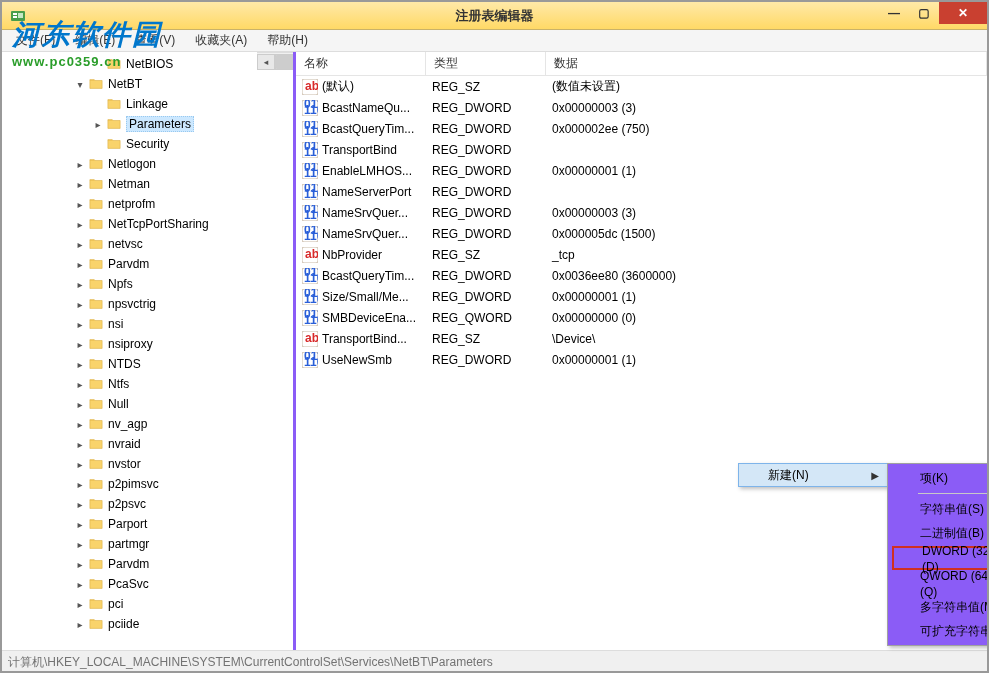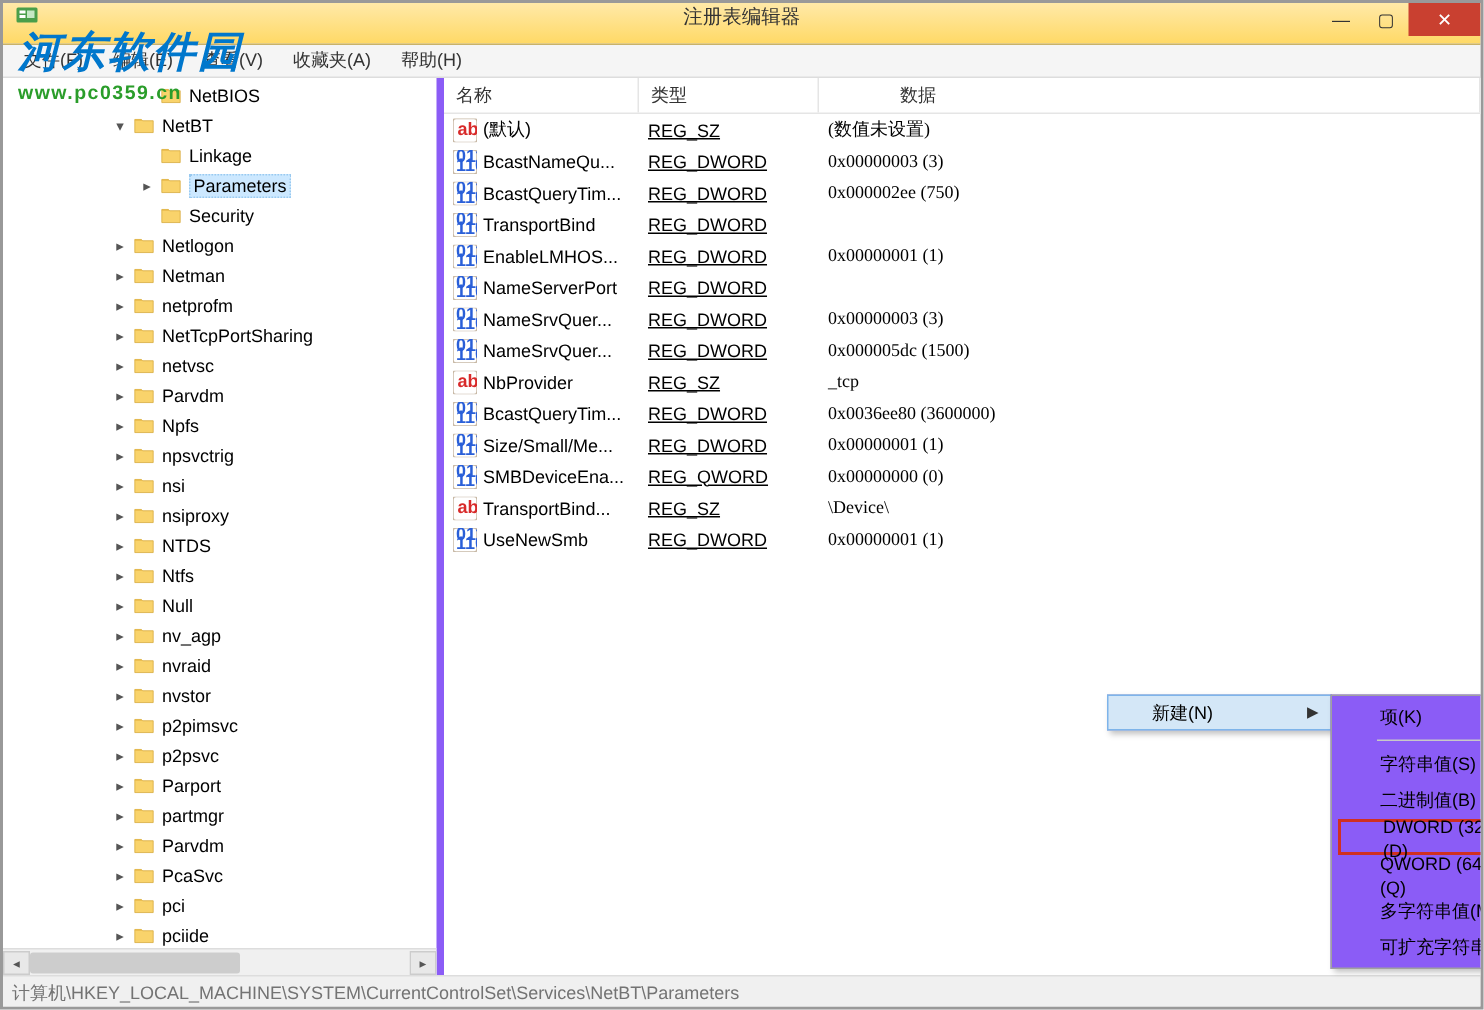--- a/index.html
+++ b/index.html
@@ -1,56 +1,56 @@
 <!DOCTYPE html>
 <html><head>
 <meta charset="utf-8">
 <style>
 * { margin: 0; padding: 0; box-sizing: border-box; font-family: "Microsoft YaHei", "Segoe UI", sans-serif; font-size: 12px; }
 body { background: #f0f0f0; width: 989px; height: 673px; position: relative; overflow: hidden; border: 2px solid #999; }
 
-.titlebar { height: 28px; background: linear-gradient(#ffe9a8, #ffd966); display: flex; align-items: flex-start; position: relative; border-bottom: 1px solid #c9b269; }
+.titlebar { height: 28px; background: linear-gradient(#ffe9a8, #ffd966); display: flex; align-items: center; position: relative; border-bottom: 1px solid #c9b269; font-weight: bold; }
 .titlebar-title { position: absolute; left: 50%; transform: translateX(-50%); color: #333; font-size: 13px; }
 .titlebar-icon { width: 16px; height: 16px; margin-left: 8px; }
 .win-buttons { position: absolute; right: 0; top: 0; display: flex; height: 22px; }
 .win-btn { width: 30px; height: 22px; display: flex; align-items: center; justify-content: center; color: #333; font-size: 12px; }
 .win-btn.close { width: 48px; background: #c94030; color: #fff; }
 
 .menubar { height: 22px; background: #f5f5f5; display: flex; align-items: center; padding-left: 6px; border-bottom: 1px solid #ddd; gap: 4px; }
 .menu-item { padding: 2px 8px; color: #333; }
 
 .content { display: flex; height: 598px; background: #fff; }
 
-.tree-panel { width: 294px; border-right: 5px solid #8b5cf6; overflow: hidden; position: relative; display: flex; flex-direction: column; }
+.tree-panel { width: 294px; border-right: 3px solid #8b5cf6; overflow: hidden; position: relative; display: flex; }
 .tree { flex: 1; overflow: hidden; padding-top: 2px; }
 .tree-row { display: flex; align-items: center; height: 20px; white-space: nowrap; }
 .tree-indent { display: inline-block; }
 .tree-expand { width: 12px; height: 12px; display: inline-flex; align-items: center; justify-content: center; color: #666; font-size: 10px; margin-right: 2px; }
 .folder-icon { width: 16px; height: 14px; margin-right: 4px; }
 .tree-label { color: #000; }
 .tree-row.selected .tree-label { background: #cce8ff; border: 1px dotted #99c9ef; padding: 0 2px; }
 
 .hscroll { height: 18px; background: #f0f0f0; border-top: 1px solid #ddd; display: flex; align-items: center; }
 .hscroll-btn { width: 18px; height: 16px; background: #e8e8e8; border: 1px solid #ccc; display: flex; align-items: center; justify-content: center; font-size: 9px; color: #555; }
 .hscroll-track { flex: 1; height: 16px; background: #f0f0f0; position: relative; }
 .hscroll-thumb { position: absolute; left: 0; width: 140px; height: 14px; top: 1px; background: #cdcdcd; border-radius: 2px; }
 
 .list-panel { flex: 1; background: #fff; position: relative; }
 .list-header { height: 24px; display: flex; background: #fff; border-bottom: 1px solid #e5e5e5; }
 .list-header-col { padding: 4px 8px; border-right: 1px solid #e5e5e5; color: #333; display: flex; align-items: center; font-family: Liberation Serif, serif; }
 .col-name { width: 130px; }
 .col-type { width: 120px; }
-.col-data { flex: 1; margin-left: 46px; }
+.col-data { flex: 1; }
 
 .list-body { }
 .list-row { display: flex; height: 21px; align-items: center; }
 .list-cell { padding: 0 6px; display: flex; align-items: center; overflow: hidden; text-overflow: ellipsis; white-space: nowrap; }
 .cell-name { width: 130px; }
-.cell-type { width: 120px; text-decoration: underline; }
-.cell-data { flex: 1; font-family: Liberation Serif, serif; }
+.cell-type { width: 120px; }
+.cell-data { flex: 1; }
 .val-icon { width: 16px; height: 16px; margin-right: 4px; flex-shrink: 0; }
 
 .ctx-menu { position: absolute; background: #8b5cf6; border: 1px solid #a0a0a0; box-shadow: 2px 2px 4px rgba(0,0,0,0.25); }
 .ctx1 { left: 442px; top: 411px; width: 150px; }
 .ctx-item { height: 24px; display: flex; align-items: center; padding: 0 24px 0 30px; position: relative; }
 .ctx-item.hover { background: #d4e7f7; border: 1px solid #7eb4ea; margin: -1px; padding: 0 23px 0 29px; }
 .ctx-arrow { position: absolute; right: 8px; font-size: 10px; color: #333; }
 
 .ctx2 { left: 591px; top: 411px; width: 170px; padding: 2px 2px; }
 .ctx2 .ctx-item { height: 24px; padding-left: 30px; font-size: 12px; }

